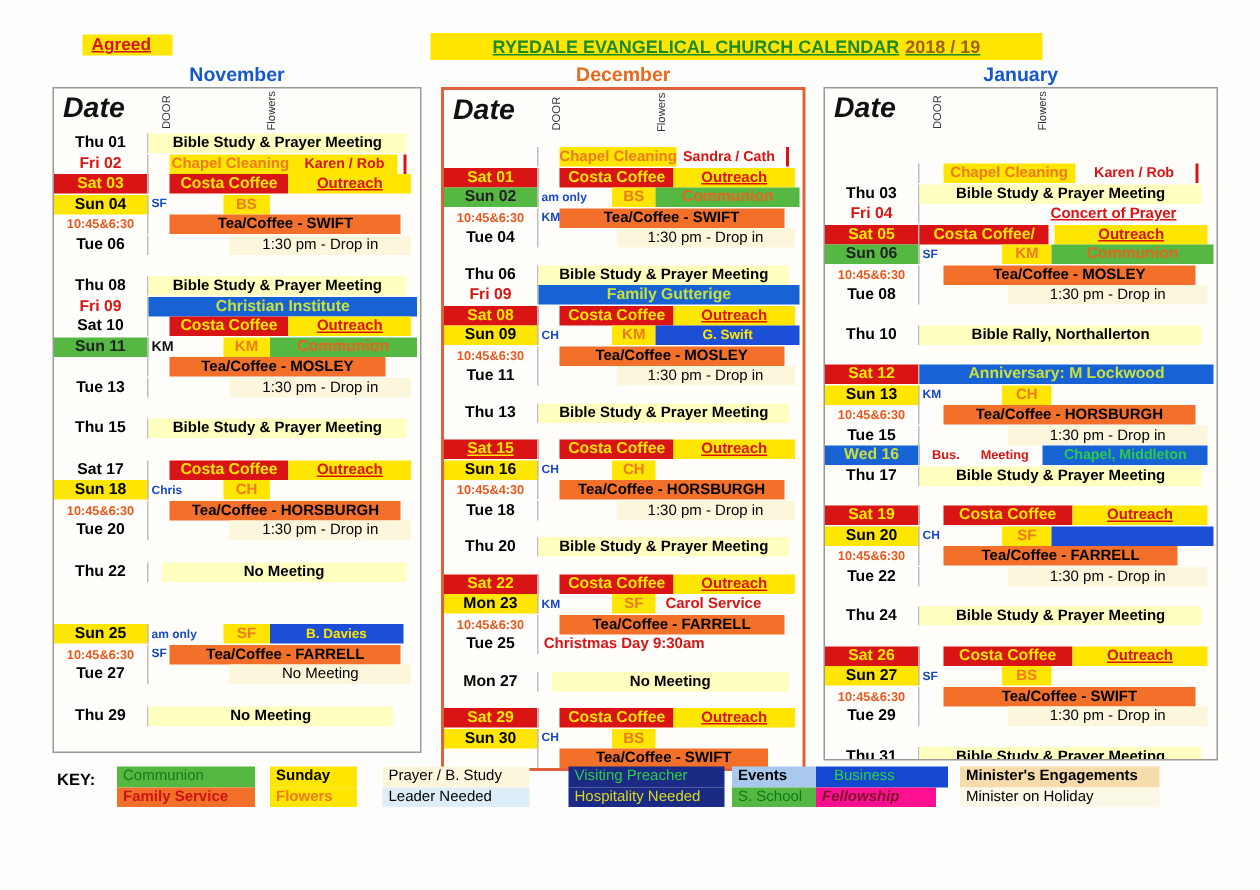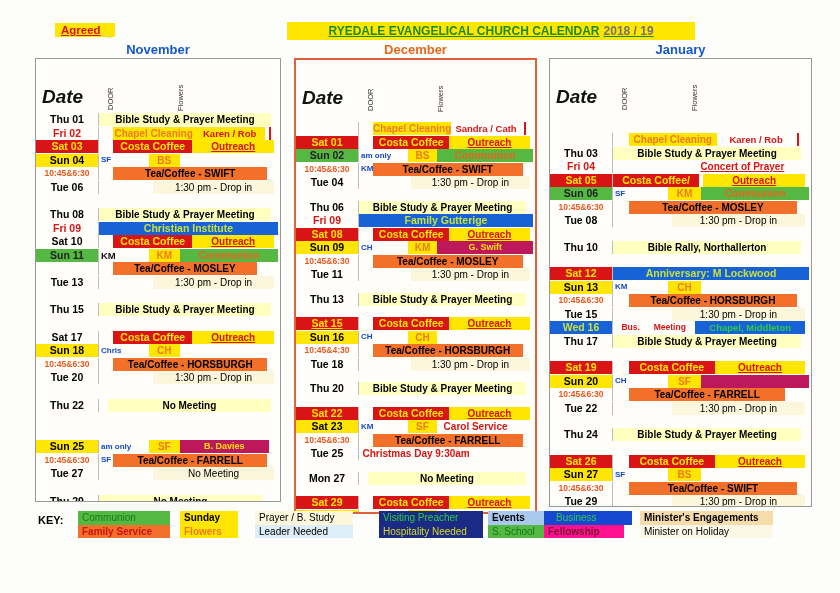--- a/index.html
+++ b/index.html
@@ -3,26 +3,26 @@
 <meta charset="utf-8">
 <style>
   html,body{margin:0;padding:0;}
   body{width:840px;height:593px;background:#f4f3ef;font-family:"Liberation Sans",sans-serif;}
   .page{position:relative;width:840px;height:593px;background:#fdfdfb;overflow:hidden;}
   
   .agreed{position:absolute;left:55px;top:23px;background:#ffe600;color:#d81414;
           font-weight:bold;font-size:11.5px;text-decoration:underline;padding:1px 14px 1px 6px;}
   .title{position:absolute;left:287px;top:22px;width:408px;background:#ffe600;text-align:center;
          font-weight:bold;font-size:12px;color:#1e8a1e;text-decoration:underline;padding:2px 0;}
-  .title .yr{color:#737373;margin-left:4px;}
+  .title .yr{color:#a16207;margin-left:4px;}
   
   .month{position:absolute;}
   .mlabel{height:16px;text-align:center;font-weight:bold;font-size:13px;}
   .mbox{position:relative;background:#fffefb;overflow:hidden;}
-  .mhead{position:relative;height:30px;margin-top:24px;}
+  .mhead{position:relative;height:30px;}
   .mdate{position:absolute;left:6px;top:3px;font-style:italic;font-weight:bold;font-size:19px;color:#111;}
   .vlab{position:absolute;font-size:7.5px;color:#333;transform:rotate(-90deg);transform-origin:0 0;white-space:nowrap;}
   .row{position:relative;height:13.5px;}
   .dcell{position:absolute;left:0;top:0;bottom:0.5px;width:62px;font-weight:bold;font-size:10.5px;
          text-align:center;line-height:13px;border-right:1px solid #bdbdbd;white-space:nowrap;}
   .d-plain{color:#000;}
   .d-fri{color:#d81414;}
   .d-sat{background:#d81414;color:#ffe600;}
   .d-satu{background:#d81414;color:#ffe600;text-decoration:underline;}
   .d-sun{background:#ffe600;color:#000;}
@@ -38,21 +38,21 @@
   .ev-dropin{background:#fcf7dc;color:#000;font-weight:normal;}
   .ev-chapel{background:#ffe600;color:#ef7b1e;}
   .ev-names{color:#d81414;font-size:9.5px;}
   .ev-costa{background:#d81414;color:#ffe600;font-size:10.5px;}
   .ev-outreach{background:#ffe600;color:#d81414;text-decoration:underline;}
   .ev-tag{background:#ffe600;color:#ef7b1e;}
   .ev-communion{background:#55b843;color:#e8641e;font-size:10.5px;}
   .ev-tea{background:#f2702a;color:#000;}
   .ev-blue{background:#1763d6;color:#c8e03c;font-size:10.5px;}
   .ev-bluegreen{background:#1763d6;color:#2ecc44;font-size:9.5px;}
-  .ev-navy{background:#be185d;color:#ffe600;font-size:9px;}
+  .ev-navy{background:#1d4ed8;color:#ffe600;font-size:9px;}
   .ev-redtext{color:#d81414;}
   .ev-redu{color:#d81414;text-decoration:underline;}
   .ev-redsmall{color:#d81414;font-size:8.5px;}
   .ev-tickred{background:#d81414;}
   
   #key{position:absolute;left:0;top:510px;width:840px;height:48px;}
   .key-label{position:absolute;left:38px;top:4px;font-weight:bold;font-size:11px;color:#000;}
   .kg{position:absolute;top:1px;}
   .ki{height:13.5px;font-size:10px;line-height:13.5px;padding:0 4px;white-space:nowrap;}
 </style>
@@ -351,21 +351,21 @@
           </div>
           <div style="height: 11px;"></div>
           <div class="row">
             <span class="dcell d-sat">Sat 22</span>
             <span class="evarea">
               <span class="ev ev-costa" style="left: 8%; width: 44%;">Costa Coffee</span>
               <span class="ev ev-outreach" style="left: 52%; width: 46%;">Outreach</span>
             </span>
           </div>
           <div class="row">
-            <span class="dcell d-sun">Sat 23</span>
+            <span class="dcell d-sun">Mon 23</span>
             <span class="evarea">
               <span class="door">KM</span>
               <span class="ev ev-tag" style="left: 28%; width: 17%;">SF</span>
               <span class="ev ev-redtext" style="left: 46%; width: 42%;">Carol Service</span>
             </span>
           </div>
           <div class="row">
             <span class="dcell d-time">10:45&amp;6:30</span>
             <span class="evarea">
               <span class="ev ev-tea" style="left: 8%; width: 86%;">Tea/Coffee - FARRELL</span>
@@ -599,20 +599,20 @@
       <div class="kg" style="left: 379px;">
         <div class="ki" style="background: rgb(27, 42, 133); color: rgb(46, 204, 68); width: 96px;">Visiting Preacher</div>
         <div class="ki" style="background: rgb(27, 42, 133); color: rgb(216, 216, 32); width: 96px;">Hospitality Needed</div>
       </div>
       <div class="kg" style="left: 488px;">
         <div class="ki" style="background: rgb(168, 200, 238); color: rgb(0, 0, 0); font-weight: bold; width: 48px;">Events</div>
         <div class="ki" style="background: rgb(85, 184, 67); color: rgb(15, 122, 20); width: 48px;">S. School</div>
       </div>
       <div class="kg" style="left: 544px;">
         <div class="ki" style="background: rgb(21, 72, 208); color: rgb(46, 204, 68); width: 72px; padding-left: 12px;">Business</div>
-        <div class="ki" style="background: rgb(255, 16, 144); color: rgb(122, 20, 48); font-weight: bold; width: 72px;">Fellowship</div>
+        <div class="ki" style="background: rgb(255, 16, 144); color: rgb(122, 20, 48); font-weight: bold; width: 72px; font-style: italic;">Fellowship</div>
       </div>
       <div class="kg" style="left: 640px;">
         <div class="ki" style="background: rgb(245, 220, 170); color: rgb(0, 0, 0); font-weight: bold; width: 125px;">Minister's Engagements</div>
         <div class="ki" style="background: rgb(252, 248, 232); color: rgb(0, 0, 0); width: 125px;">Minister on Holiday</div>
       </div>
     </div>
 </div>
 
 </body></html>

